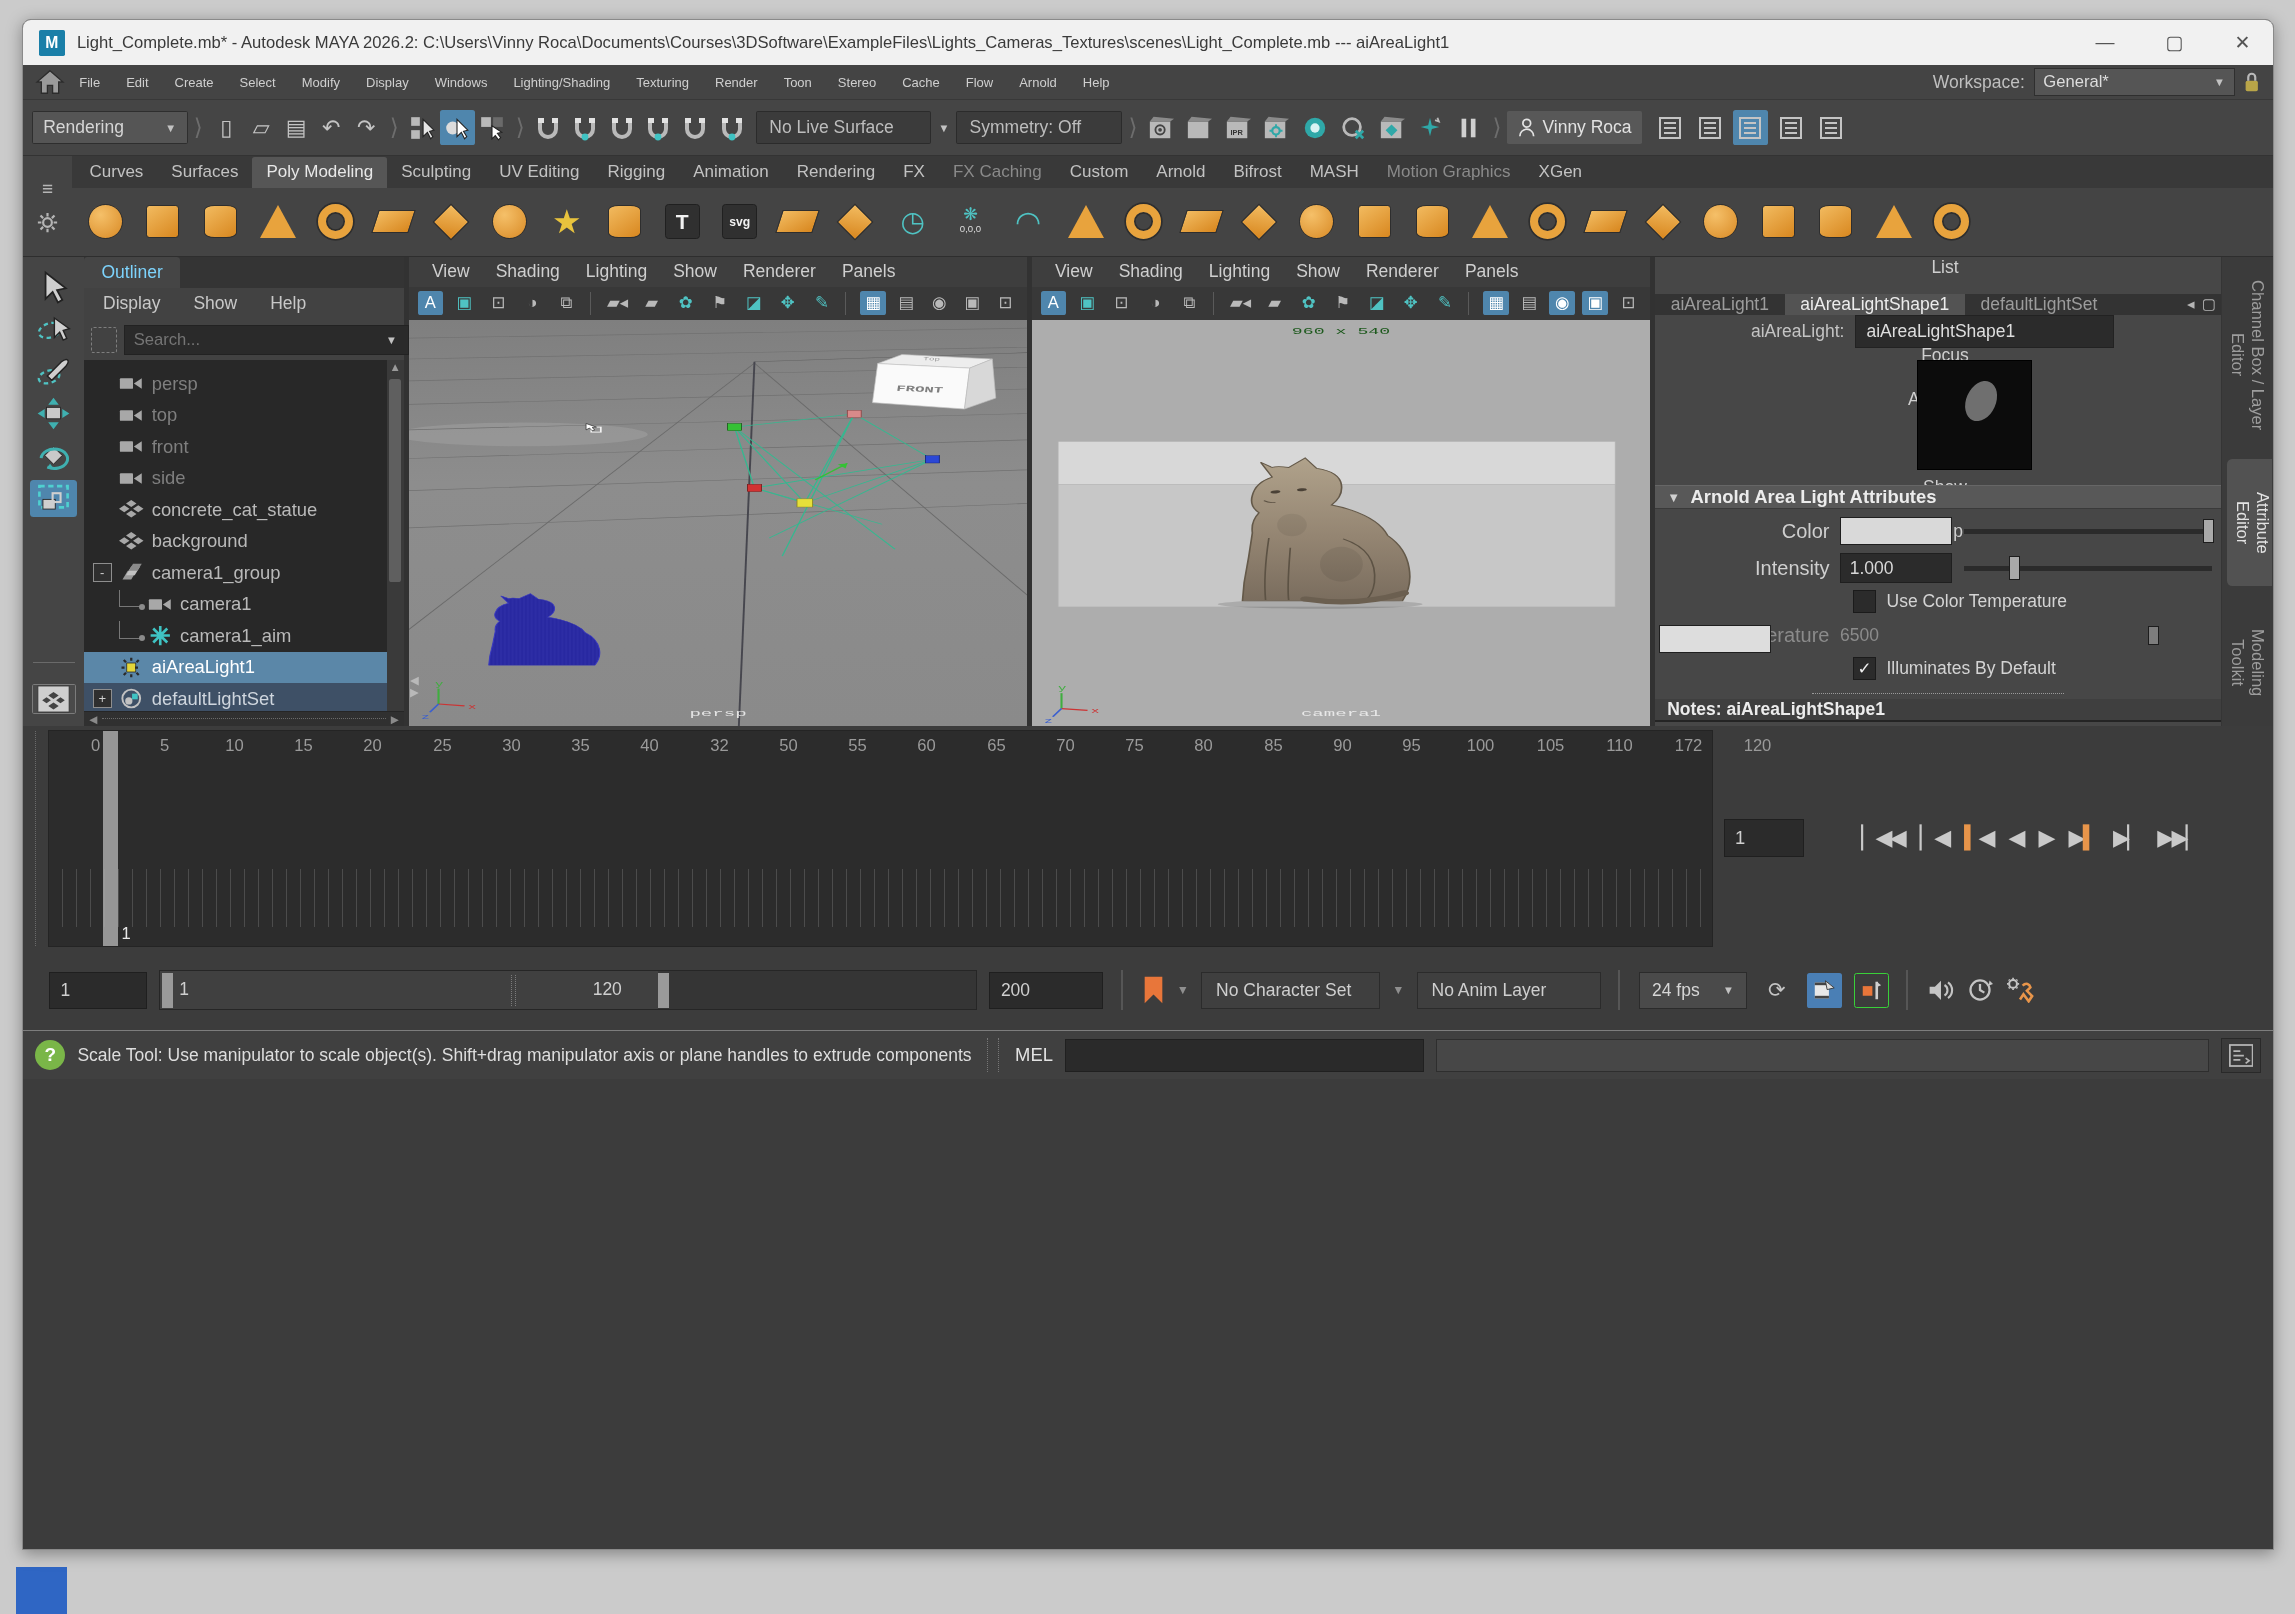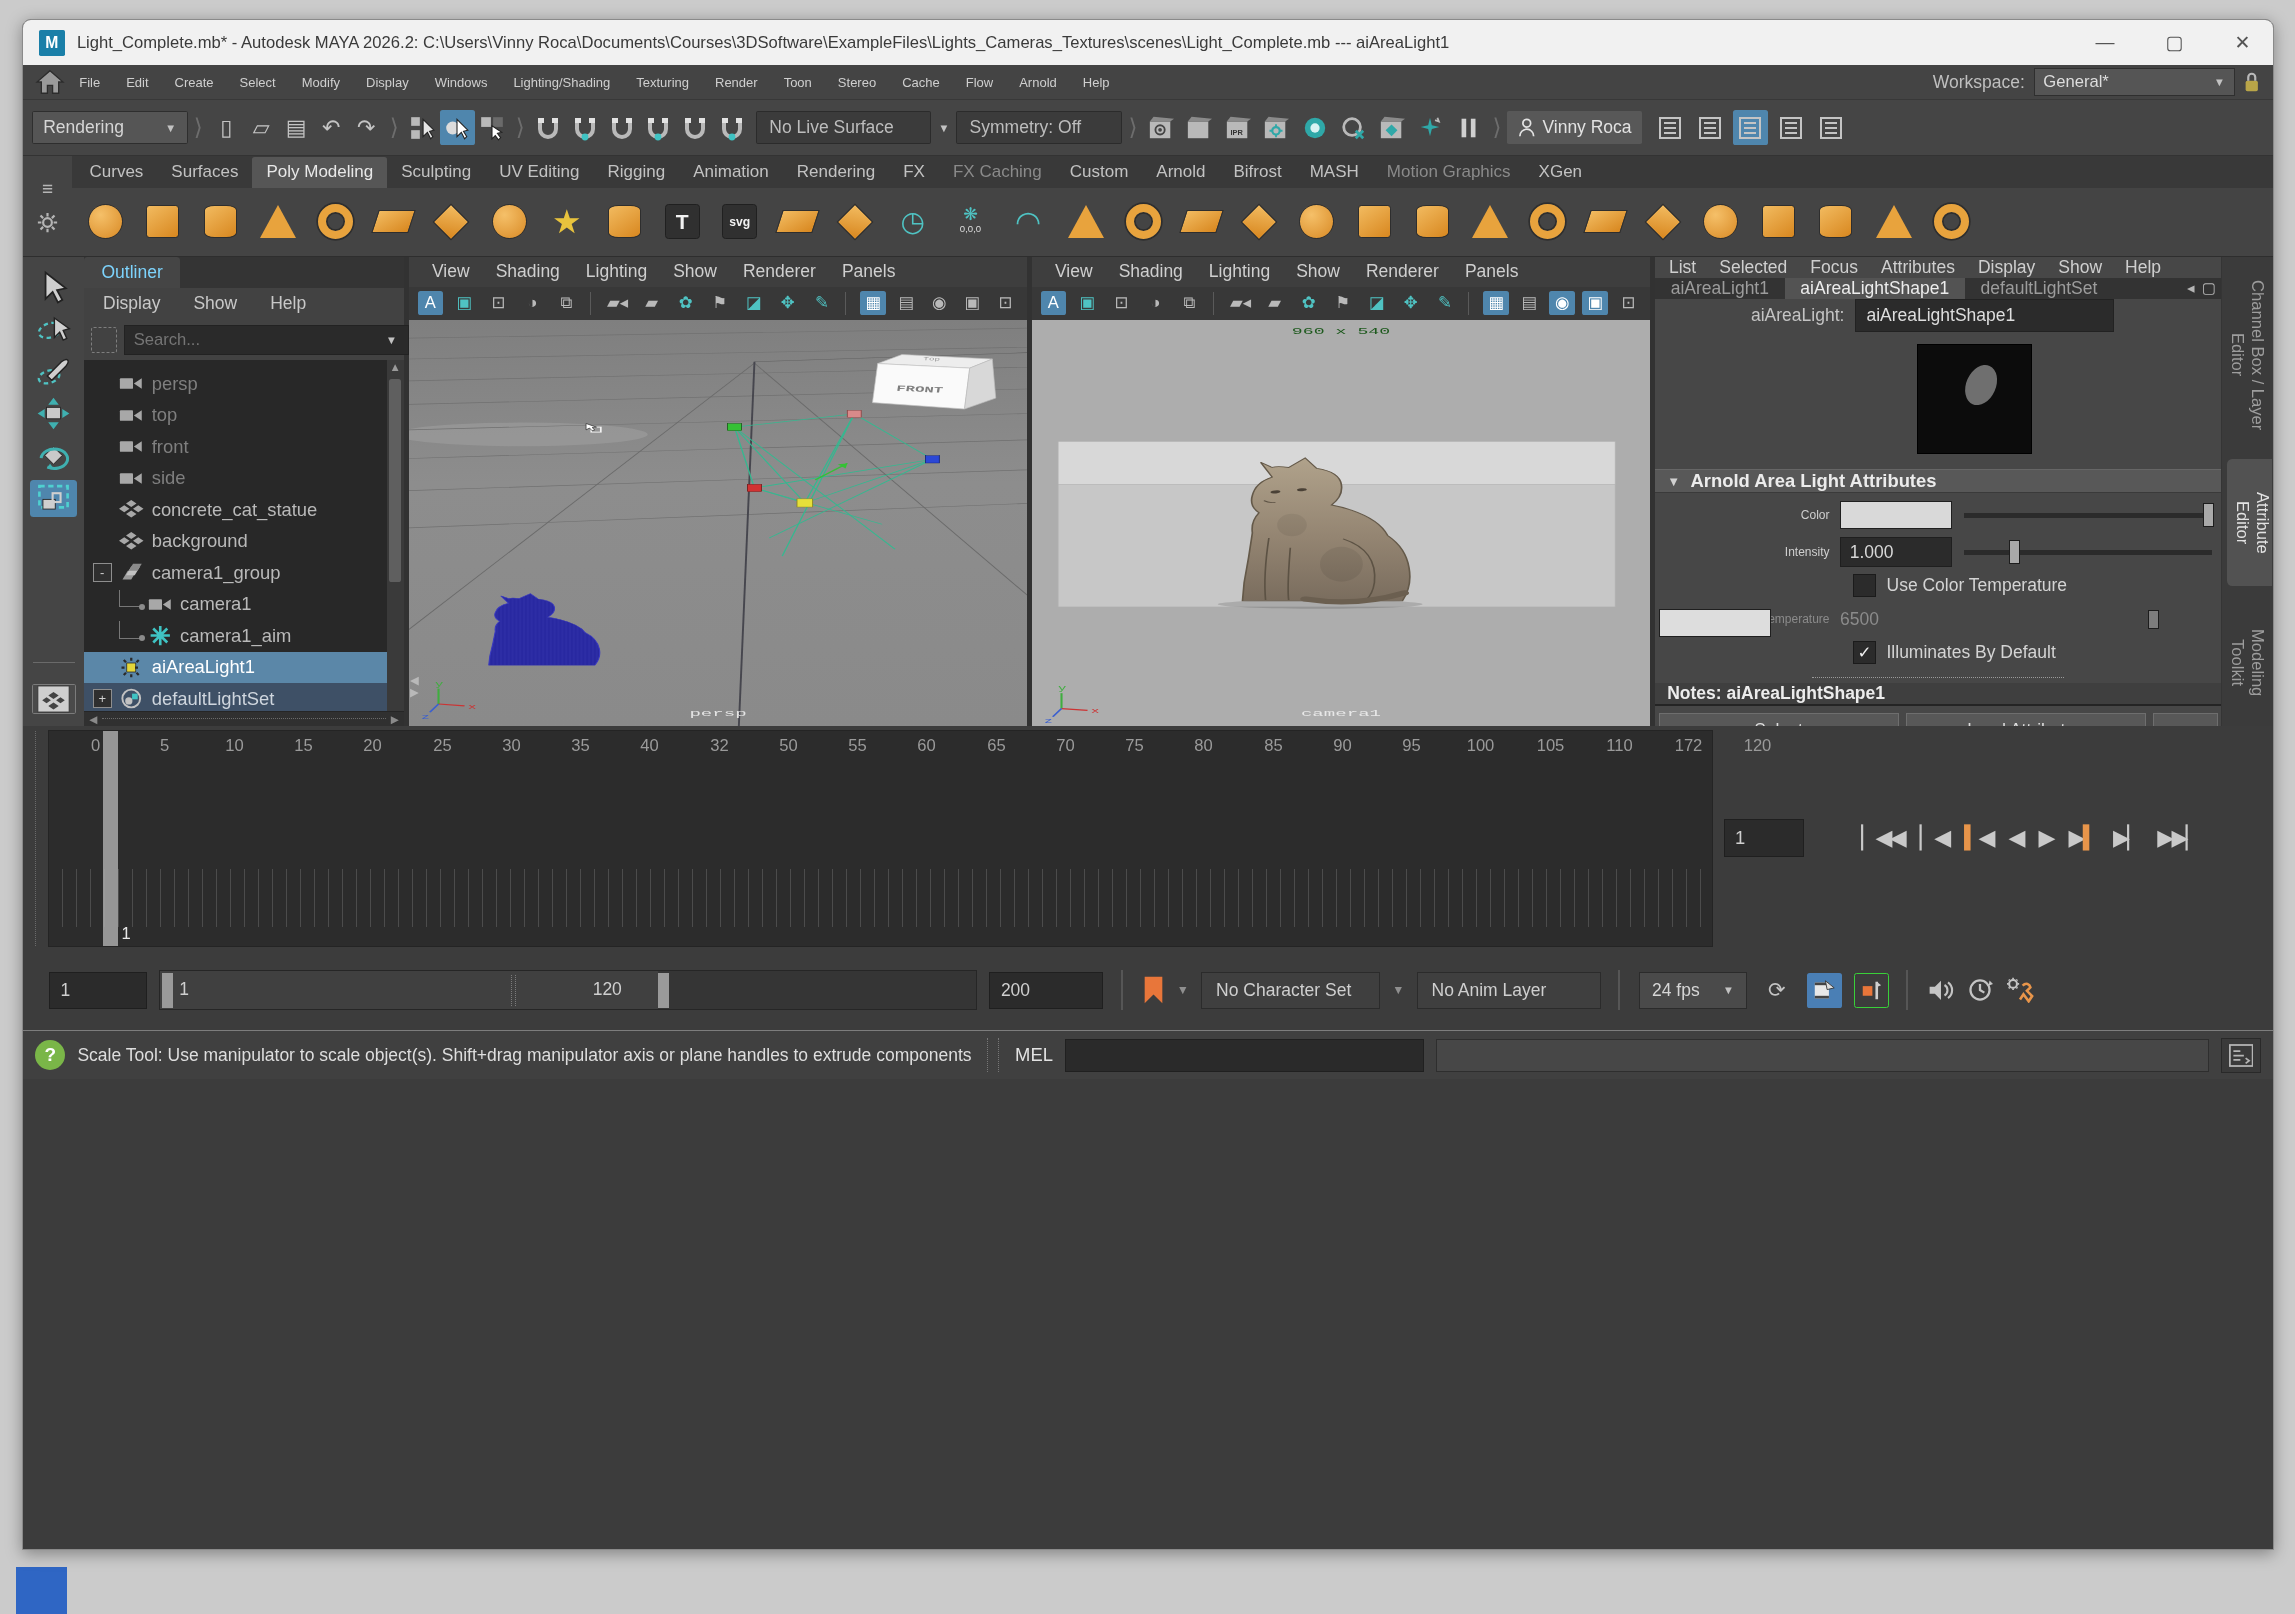--- a/index.html
+++ b/index.html
@@ -97,35 +97,35 @@
   .vp-icons{height:33px;display:flex;align-items:center;gap:8.7px;padding:0 8.7px;background:#383838;}
   .vpi{width:26px;height:24.5px;display:flex;align-items:center;justify-content:center;color:#b9b9b9;font-size:16.6px;border-radius:2.6px;}
   .vpi.blue{background:#4f86ad;color:#fff;}
   .vpi.teal{color:#4fc3c3;}
   .vpi-sep{width:5.2px;height:23px;border-left:1.7px solid #5a5a5a;margin:0 1.7px;}
   .vpi-right{margin-left:auto;display:flex;gap:7px;}
   .vp-canvas{flex:1;position:relative;min-height:0;font-family:Liberation Mono, monospace;}
   .vp-canvas svg{position:absolute;inset:0;width:100%;height:100%;}
   
   .attred{width:567px;flex:0 0 auto;background:#474747;display:flex;flex-direction:column;border-right:1.7px solid #353535;}
-  .ae-menus{height:37px;display:flex;align-items:center;gap:23px;padding-left:14px;}
+  .ae-menus{height:37px;display:flex;align-items:center;gap:23px;padding-left:14px;flex-direction:column;}
   .ae-menus span{color:#cfcfcf;font-size:17.5px;}
   .ae-tabs{height:38px;background:#333;display:flex;align-items:stretch;padding-right:52px;position:relative;}
   .ae-tab{display:flex;align-items:center;padding:0 15.7px;font-size:17.5px;color:#9c9c9c;}
   .ae-tab.active{background:#535353;color:#ececec;}
   .ae-tabicons{position:absolute;right:5.2px;top:0;bottom:0;display:flex;align-items:center;gap:7px;color:#b5b5b5;font-size:15px;}
   .ae-namerow{height:61px;display:flex;align-items:center;gap:10.5px;padding-left:96px;}
   .ae-namerow .lbl{color:#c4c4c4;font-size:17.5px;}
   .ae-namerow .val{width:259px;height:33px;background:#2b2b2b;border:0.9px solid #222;color:#dedede;font-size:17.5px;display:flex;align-items:center;padding:0 10.5px;}
   .ae-preview{width:115px;height:110px;background:#0c0c0c;border:0.9px solid #000;margin:12.2px 0 8.7px 262px;position:relative;}
   .ae-section{height:33px;background:#585858;display:flex;align-items:center;gap:10.5px;padding-left:12.2px;margin-top:7px;border-top:0.9px solid #666;border-bottom:0.9px solid #3a3a3a;}
   .ae-section .tri{color:#d0d0d0;font-size:13px;}
   .ae-section .txt{color:#ececec;font-size:18.4px;font-weight:bold;}
   .ae-row{height:37px;display:flex;align-items:center;margin-top:7px;position:relative;}
-  .ae-lbl{width:185px;text-align:right;padding-right:10.5px;color:#cfcfcf;font-size:12px;flex:0 0 auto;}
+  .ae-lbl{width:185px;text-align:right;padding-right:10.5px;color:#cfcfcf;font-size:20px;flex:0 0 auto;}
   .ae-lbl.dim{color:#8b8b8b;}
   .ae-swatch{width:112px;height:28px;background:#d9d9d9;border:0.9px solid #1f1f1f;flex:0 0 auto;}
   .ae-input{width:112px;height:30px;background:#2b2b2b;border:0.9px solid #1f1f1f;color:#d8d8d8;font-size:17.5px;padding:0 8.7px;font-family:"Liberation Sans",sans-serif;flex:0 0 auto;}
   .ae-slider{flex:1;height:30px;position:relative;margin:0 8.7px 0 12.2px;}
   .ae-slider .track{position:absolute;left:0;right:0;top:13px;height:4.4px;background:#2b2b2b;}
   .ae-slider .handle{position:absolute;top:2.6px;width:11.4px;height:24.5px;background:#a9a9a9;border:0.9px solid #1d1d1d;}
   .ae-check{width:23px;height:23px;background:#2b2b2b;border:0.9px solid #1b1b1b;display:flex;align-items:center;justify-content:center;color:#f0f0f0;font-size:16.6px;margin-left:198px;flex:0 0 auto;}
   .ae-checklbl{color:#d4d4d4;font-size:17.5px;margin-left:10.5px;}
   .ae-temp-swatch{position:absolute;left:3.5px;top:4.4px;width:112px;height:28px;background:#ddd;border:0.9px solid #1f1f1f;}
   .ae-clipped{height:15.7px;overflow:hidden;margin-top:8.7px;}

